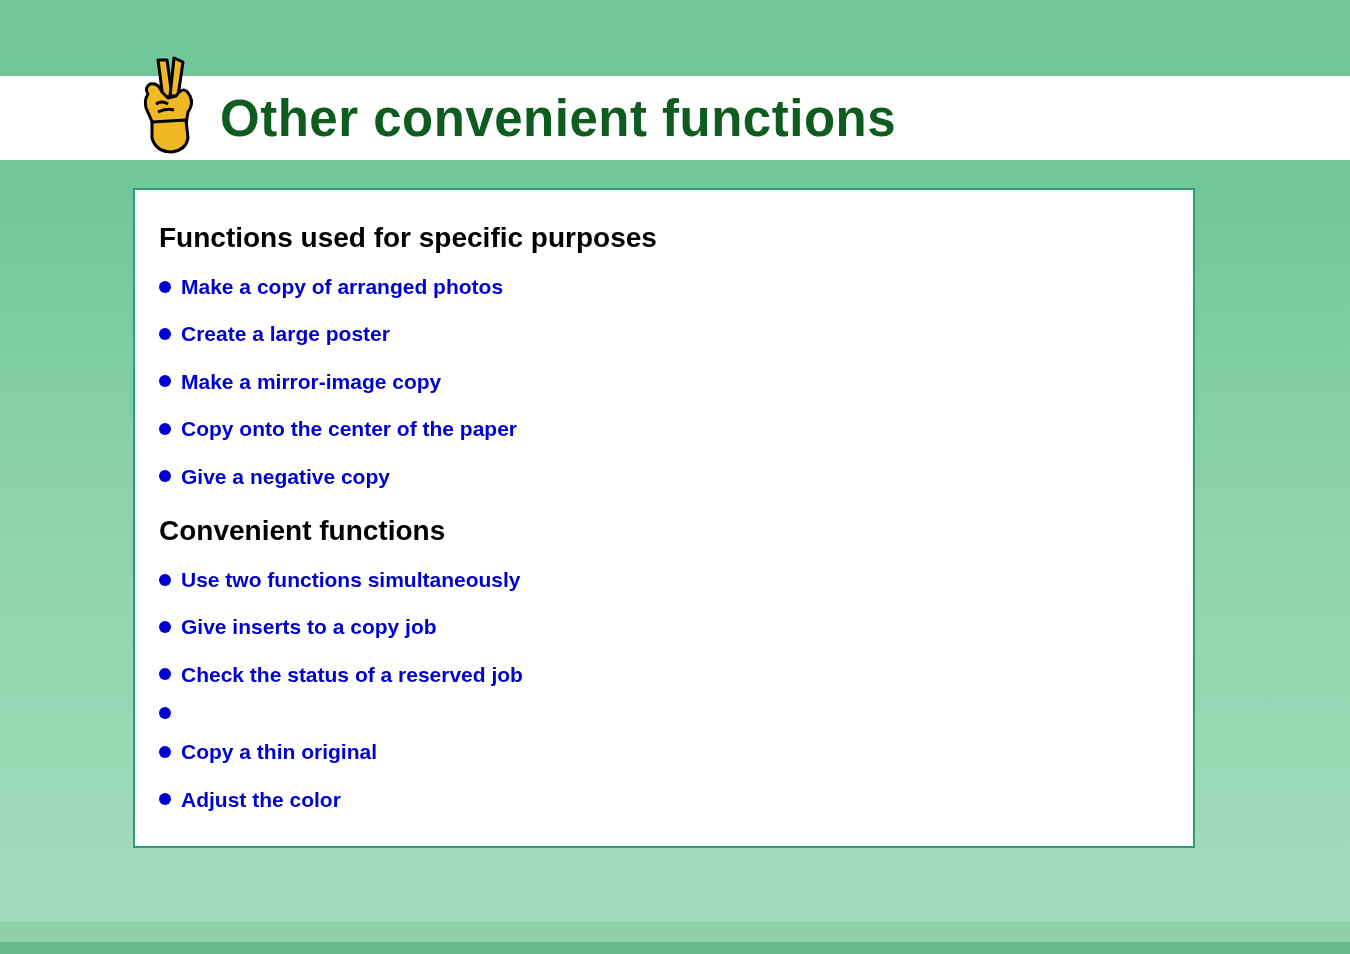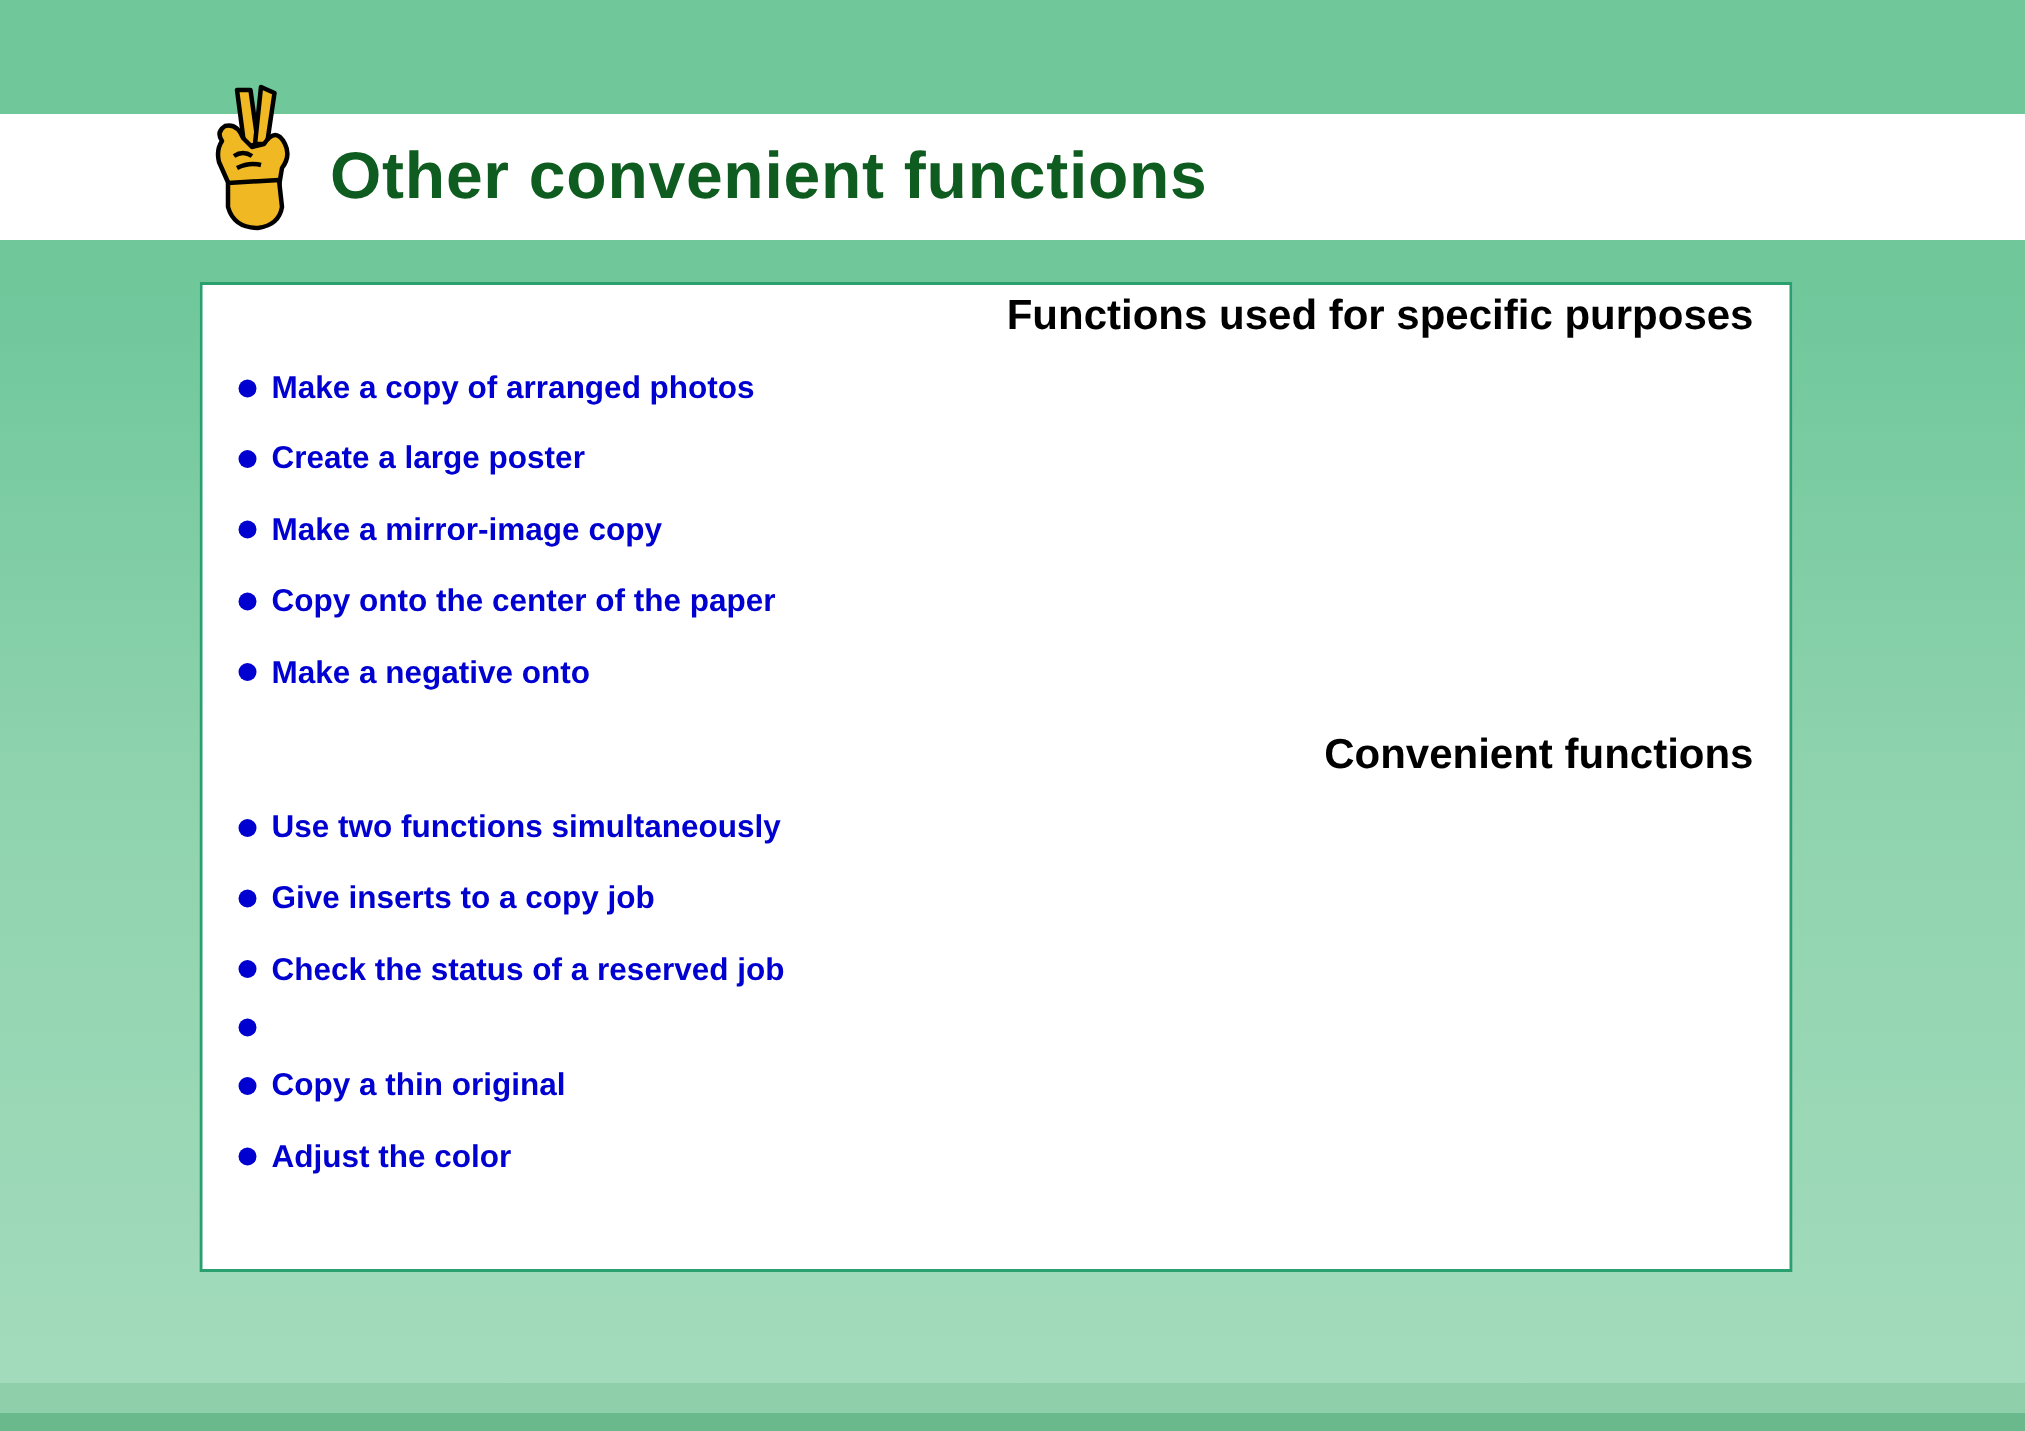--- a/index.html
+++ b/index.html
@@ -36,36 +36,35 @@
   }
   .icon-wrap {
     position: absolute;
     left: 128px;
     top: -22px;
     width: 80px;
     height: 104px;
   }
   .page-title {
     margin-left: 220px;
-    font-size: 44px;
+    font-size: 51px;
     font-weight: bold;
     color: #0e5c1f;
     letter-spacing: 0.5px;
   }
   .content-box {
     position: absolute;
     left: 133px;
     top: 188px;
     width: 1062px;
     height: 660px;
     background: #ffffff;
     border: 2px solid #2aa070;
     box-sizing: border-box;
-    padding: 0 24px 24px 24px;
-    text-align: right;
+    padding: 28px 24px 24px 24px;
   }
   .section-heading {
     font-size: 28px;
     font-weight: bold;
     color: #000000;
     margin: 4px 0 8px 0;
   }
   .section-heading.second {
     margin-top: 24px;
   }
@@ -153,21 +152,21 @@
       <li class="link-item">
         <span class="bullet"></span>
         <span class="link-text">Make a mirror-image copy</span>
       </li>
       <li class="link-item">
         <span class="bullet"></span>
         <span class="link-text">Copy onto the center of the paper</span>
       </li>
       <li class="link-item">
         <span class="bullet"></span>
-        <span class="link-text">Make a negative onto</span>
+        <span class="link-text">Give a negative copy</span>
       </li>
     </ul>
 
     <div class="section-heading second">Convenient functions</div>
     <ul class="link-list">
       <li class="link-item">
         <span class="bullet"></span>
         <span class="link-text">Use two functions simultaneously</span>
       </li>
       <li class="link-item">

